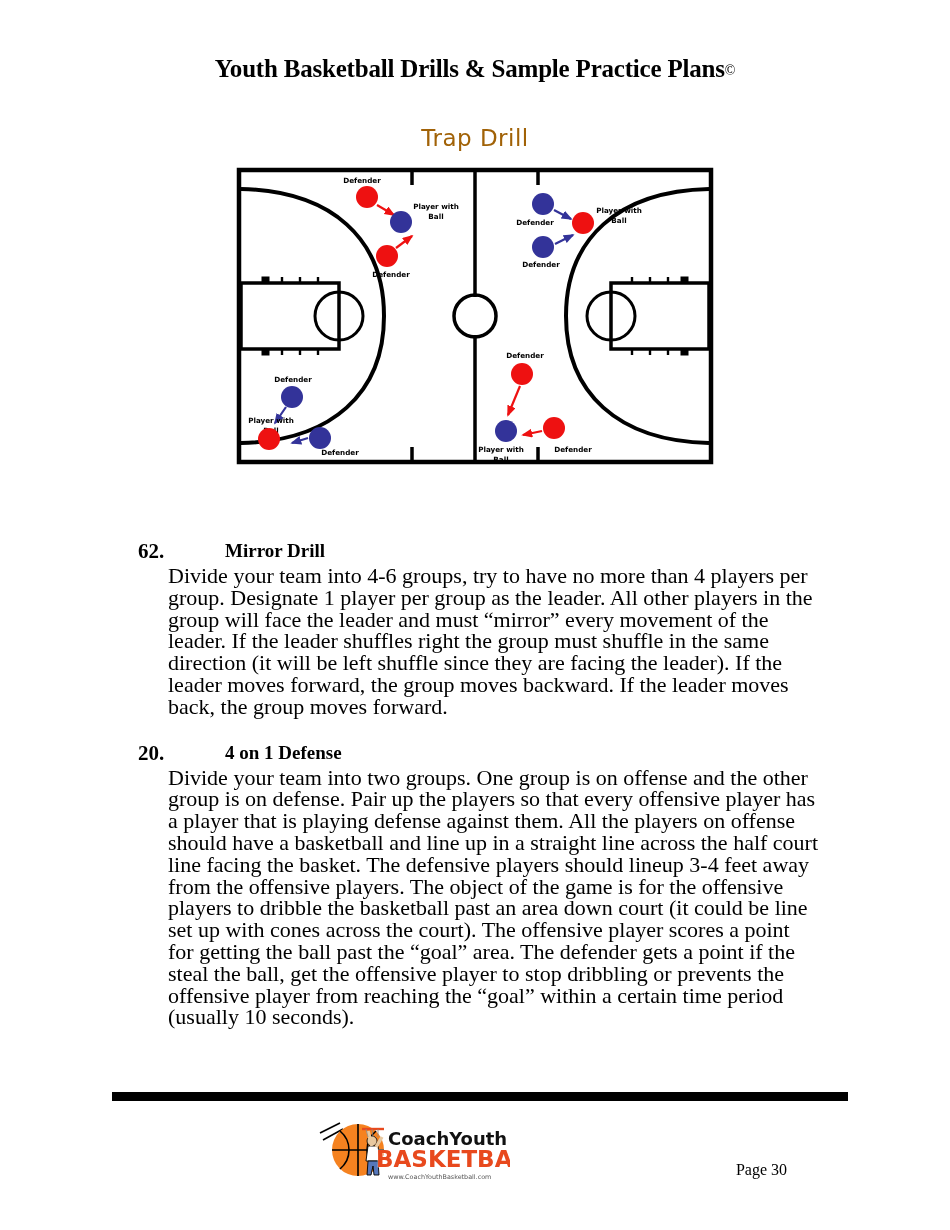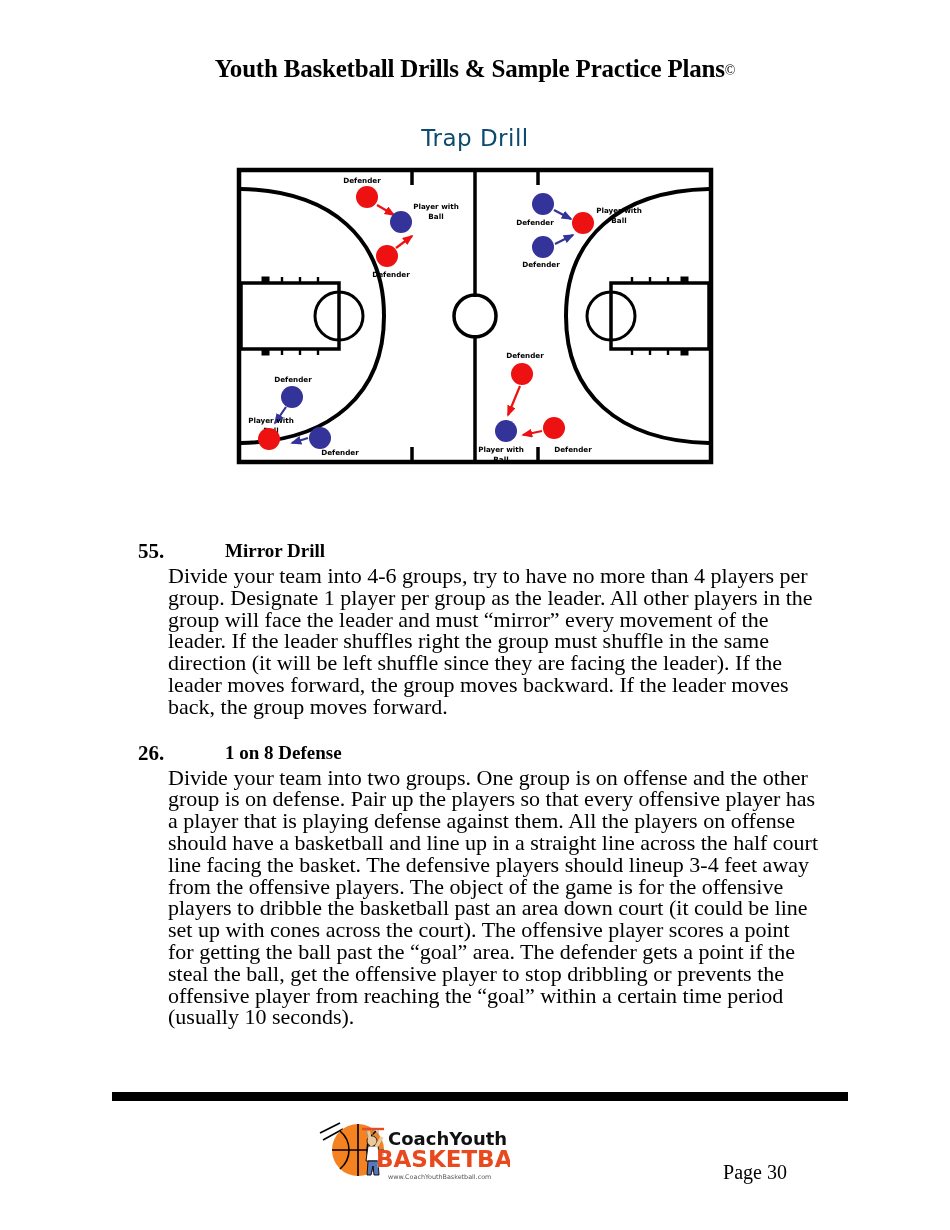--- a/index.html
+++ b/index.html
@@ -25,21 +25,21 @@
   .doc-title .copyright {
     font-size:14px; font-weight:normal; vertical-align:2px;
   }
 
   
   .diagram { position:absolute; top:125px; left:0; width:950px; }
   .diagram-title {
     text-align:center;
     font-family:"DejaVu Sans", sans-serif;
     font-size:23px;
-    color:#0c4a6e;
+    color:#a16207;
     letter-spacing:0.5px;
     margin-bottom:8px;
   }
   .court-wrap { position:relative; width:478px; height:298px; margin:16px auto; }
   .court-svg { display:block; }
 
   .mk-label {
     font-family:"DejaVu Sans", sans-serif;
     font-size:7.2px;
     font-weight:bold;
@@ -72,21 +72,21 @@
   
   .footer-rule {
     position:absolute; left:112px; top:1092px;
     width:736px; height:9px; background:#000000;
   }
   .footer { position:absolute; left:0; top:1113px; width:950px; height:90px; }
   .logo-wrap { position:absolute; left:310px; top:4px; width:200px; height:70px; }
   .page-num {
     position:absolute; right:163px; top:48px;
     font-family:"Liberation Serif", serif;
-    font-size:20px;
+    font-size:16px;
   }
 </style>
 </head>
 <body>
 
 <div class="page">
 
   <div class="doc-title">
     <span>Youth Basketball Drills &amp; Sample Practice Plans</span><span class="copyright">©</span>
   </div>
@@ -211,30 +211,30 @@
           <text class="mk-label" x="337" y="285">Defender</text>
         </g>
       </svg>
     </div>
   </div>
 
   <div class="drills">
 
     <div class="drill">
       <div class="drill-head">
-        <span class="drill-num">55.</span>
+        <span class="drill-num">62.</span>
         <span class="drill-title">Mirror Drill</span>
       </div>
       <div class="drill-body">Divide your team into 4-6 groups, try to have no more than 4 players per group. Designate 1 player per group as the leader.  All other players in the group will face the leader and must “mirror” every movement of the leader.  If the leader shuffles right the group must shuffle in the same direction (it will be left shuffle since they are facing the leader).  If the leader moves forward, the group moves backward. If the leader moves back, the group moves forward.</div>
     </div>
 
     <div class="drill">
       <div class="drill-head">
-        <span class="drill-num">26.</span>
-        <span class="drill-title">1 on 8 Defense</span>
+        <span class="drill-num">20.</span>
+        <span class="drill-title">4 on 1 Defense</span>
       </div>
       <div class="drill-body">Divide your team into two groups.  One group is on offense and the other group is on defense.  Pair up the players so that every offensive player has a player that is playing defense against them.  All the players on offense should have a basketball and line up in a straight line across the half court line facing the basket.  The defensive players should lineup 3-4 feet away from the offensive players.  The object of the game is for the offensive players to dribble the basketball past an area down court (it could be line set up with cones across the court).  The offensive player scores a point for getting the ball past the “goal” area.  The defender gets a point if the steal the ball, get the offensive player to stop dribbling or prevents the offensive player from reaching the “goal” within a certain time period (usually 10 seconds).</div>
     </div>
 
   </div>
 
   <div class="footer-rule"></div>
 
   <div class="footer">
     <div class="logo-wrap">

